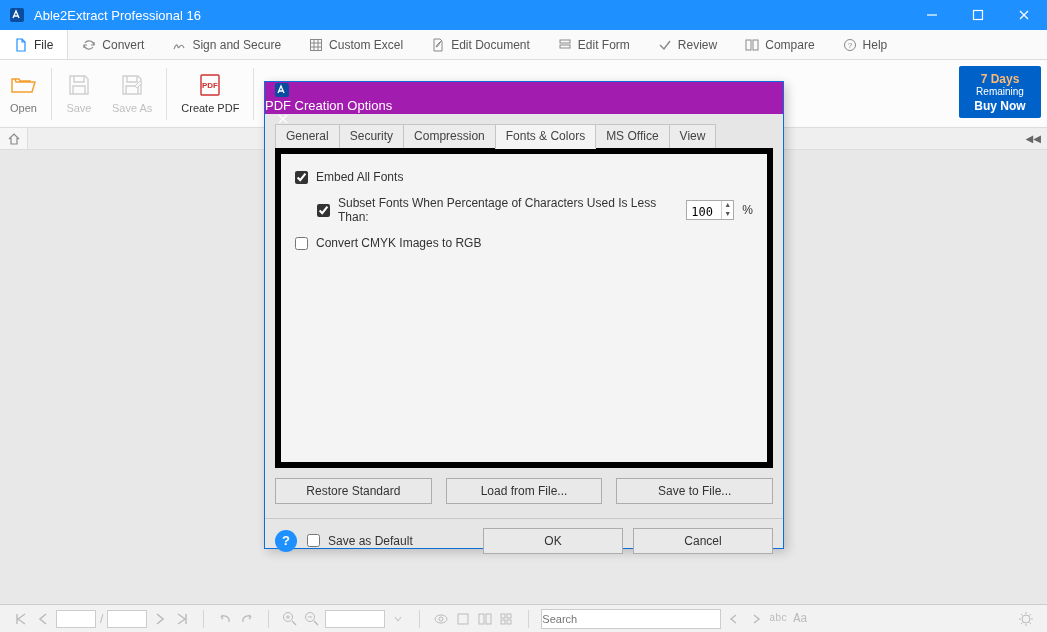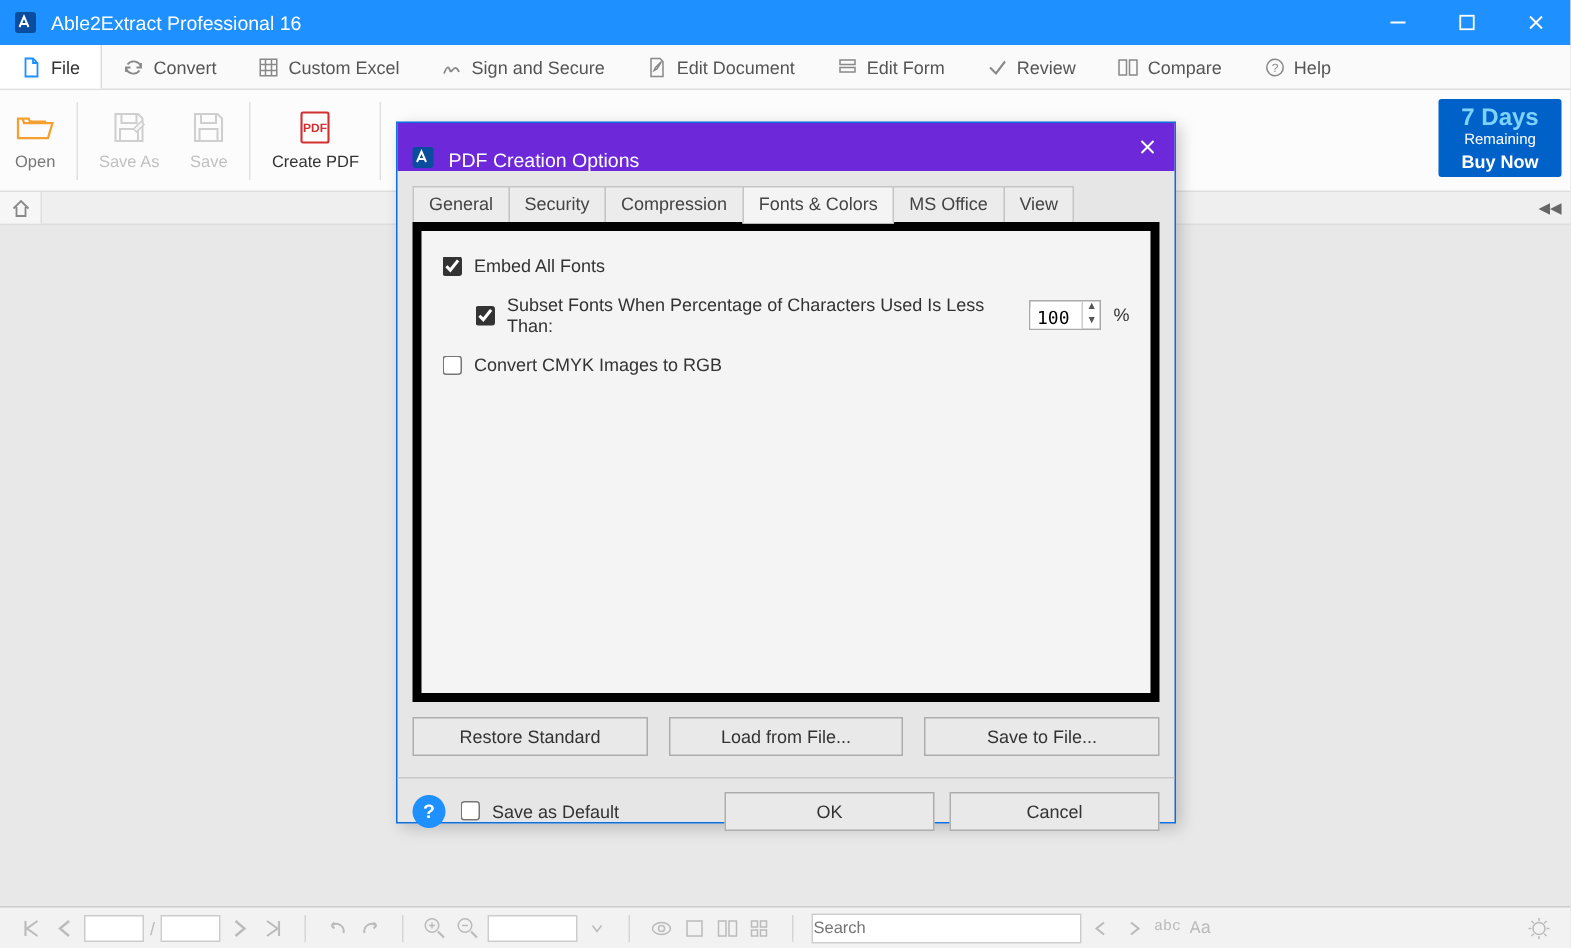--- a/index.html
+++ b/index.html
@@ -21,21 +21,21 @@
   
   
   .toolbar { background: #fcfcfc; height: 68px; display: flex; align-items: center; border-bottom: 1px solid #ddd; font-size: 11px; color: #777; font-family: Consolas, monospace; position: relative; }
   .tool-btn { display:flex; flex-direction:column; align-items:center; justify-content:center; padding: 4px 10px; gap: 6px; height:60px; }
   .tool-btn.disabled { opacity: 0.45; }
   .tool-icon { width:26px; height:22px; display:flex; align-items:center; justify-content:center; }
   .tool-sep { width:1px; height:52px; background:#e0e0e0; margin:0 4px; }
   .tool-btn.darklabel { color:#333; }
   
   .trial-box { position:absolute; right:6px; top:6px; width:82px; height:52px; background:#0061c9; color:white; font-size:11px; text-align:center; display:flex; flex-direction:column; align-items:center; justify-content:center; border-radius:2px; }
-  .trial-days { color:#7dd3fc; font-weight:bold; font-size:16px; }
+  .trial-days { color:#fdba74; font-weight:bold; font-size:12px; }
   .trial-remaining { font-size:10px; }
   .trial-buy { font-weight:bold; font-size:12px; margin-top:2px; }
   
   
   .home-row { height:22px; background:#efefef; display:flex; align-items:center; border-bottom:1px solid #ddd; position:relative; }
   .home-btn { width:28px; height:100%; display:flex; align-items:center; justify-content:center; background:#f6f6f6; border-right:1px solid #ddd; color:#888; }
   .collapse-arrow { position:absolute; right:6px; color:#666; font-size:10px; }
   
   
   .content { position:absolute; top:150px; left:0; right:0; bottom:28px; background:#e8e8e8; }
@@ -44,21 +44,21 @@
   .statusbar { position:absolute; bottom:0; left:0; right:0; height:28px; background:#f2f2f2; border-top:1px solid #ccc; display:flex; align-items:center; gap:4px; padding:0 12px; color:#bbb; font-size:12px; }
   .sb-sep { width:1px; height:18px; background:#d5d5d5; margin:0 8px; }
   .sb-icon { width:18px; height:18px; display:flex; align-items:center; justify-content:center;font-family:Liberation Mono, monospace; }
   .sb-input { width:40px; height:18px; border:1px solid #ccc; background:white; font-size:11px; text-align:center; }
   .sb-search { flex: 0 0 180px; height:20px; border:1px solid #ccc; background:white; font-size:11px; padding:0 0; }
   .sb-spacer { flex:1; }
   
   
   .overlay { position:absolute; inset:0; }
   .dialog { position:absolute; left:264px; top:81px; width:520px; height:468px; background:#e6e6e6; border:1px solid #0a6edc; box-shadow: 3px 3px 10px rgba(0,0,0,0.2); }
-  .dlg-title { height:32px; background:#6d28d9; color:white; display:flex; align-items:flex-end; font-size:13px; }
+  .dlg-title { height:32px; background:#a21caf; color:white; display:flex; align-items:flex-start; font-size:13px;flex-direction:column; }
   .dlg-title-icon { width:18px; height:18px; margin:0 8px; display:flex; align-items:center; justify-content:center; }
   .dlg-close { width:36px; height:32px; display:flex; align-items:center; justify-content:center; }
   
   .tabstrip { display:flex; margin: 10px 10px 0 10px; font-size:12px; font-family:Consolas, monospace; color:#444; }
   .tab { padding: 4px 10px 5px 10px; border:1px solid #c5c5c5; border-bottom:none; background:#ececec; margin-right:-1px; position:relative; }
   .tab.active { background:#f4f4f4; z-index:2; border-bottom:1px solid #f4f4f4; margin-bottom:-1px; }
   
   .tab-panel { margin: 0 10px 10px 10px; border:6px solid #000000; background:#f4f4f4; padding: 16px 14px; height:320px; font-size:12px; font-family:Consolas, monospace; color:#333; position:relative; }
   
   .check-row { display:flex; align-items:center; gap:8px; margin-bottom:12px; }
@@ -124,40 +124,40 @@
       <svg width="14" height="14" viewBox="0 0 14 14">
           <path d="M3 5 A5 5 0 0 1 12 7 M11 9 A5 5 0 0 1 2 7" stroke="#888" stroke-width="1.2" fill="none"></path>
           <path d="M12 4 L12 7 L9 7 M2 10 L2 7 L5 7" stroke="#888" stroke-width="1.2" fill="none"></path>
         </svg>
     </span>
     <span>Convert</span>
   </div>
   <div class="menu-item">
     <span class="menu-icon">
       <svg width="14" height="14" viewBox="0 0 14 14">
+          <path d="M2 11 C4 6 5 6 6 9 C7 12 9 3 12 10" stroke="#888" stroke-width="1.2" fill="none"></path>
+        </svg>
+    </span>
+    <span>Sign and Secure</span>
+  </div>
+  <div class="menu-item">
+    <span class="menu-icon">
+      <svg width="14" height="14" viewBox="0 0 14 14">
           <rect x="1.5" y="1.5" width="11" height="11" stroke="#888" stroke-width="1" fill="none"></rect>
           <line x1="1.5" y1="5" x2="12.5" y2="5" stroke="#888"></line>
           <line x1="1.5" y1="9" x2="12.5" y2="9" stroke="#888"></line>
           <line x1="5" y1="1.5" x2="5" y2="12.5" stroke="#888"></line>
           <line x1="9" y1="1.5" x2="9" y2="12.5" stroke="#888"></line>
         </svg>
     </span>
     <span>Custom Excel</span>
   </div>
   <div class="menu-item">
     <span class="menu-icon">
       <svg width="14" height="14" viewBox="0 0 14 14">
-          <path d="M2 11 C4 6 5 6 6 9 C7 12 9 3 12 10" stroke="#888" stroke-width="1.2" fill="none"></path>
-        </svg>
-    </span>
-    <span>Sign and Secure</span>
-  </div>
-  <div class="menu-item">
-    <span class="menu-icon">
-      <svg width="14" height="14" viewBox="0 0 14 14">
           <path d="M3 1 H9 L11 3 V13 H3 Z M10 3 L6 7 L5 9 L7 8 Z" stroke="#888" stroke-width="1" fill="none"></path>
         </svg>
     </span>
     <span>Edit Document</span>
   </div>
   <div class="menu-item">
     <span class="menu-icon">
       <svg width="14" height="14" viewBox="0 0 14 14">
           <rect x="2" y="2" width="10" height="3" stroke="#888" fill="none"></rect>
           <rect x="2" y="7" width="10" height="3" stroke="#888" fill="none"></rect>
@@ -200,32 +200,32 @@
           <path d="M2 5 L2 18 L22 18 L25 8 L6 8 L5 5 Z M2 5 L9 5 L10 7 L20 7 L20 8" stroke="#f4a030" stroke-width="1.5" fill="none"></path>
         </svg>
     </span>
     <span>Open</span>
   </div>
   <div class="tool-sep"></div>
   <div class="tool-btn disabled">
     <span class="tool-icon">
       <svg width="24" height="22" viewBox="0 0 24 22">
           <path d="M3 2 H18 L21 5 V20 H3 Z M7 2 V8 H17 V2 M6 12 H18 V20 H6 Z" stroke="#999" stroke-width="1.4" fill="none"></path>
-          <path d="M17 14 L22 9 L20 7 L15 12 Z" stroke="#999" fill="#eee" stroke-width="1"></path>
-        </svg>
-    </span>
-    <span>Save As</span>
+        </svg>
+    </span>
+    <span>Save</span>
   </div>
   <div class="tool-btn disabled">
     <span class="tool-icon">
       <svg width="24" height="22" viewBox="0 0 24 22">
           <path d="M3 2 H18 L21 5 V20 H3 Z M7 2 V8 H17 V2 M6 12 H18 V20 H6 Z" stroke="#999" stroke-width="1.4" fill="none"></path>
-        </svg>
-    </span>
-    <span>Save</span>
+          <path d="M17 14 L22 9 L20 7 L15 12 Z" stroke="#999" fill="#eee" stroke-width="1"></path>
+        </svg>
+    </span>
+    <span>Save As</span>
   </div>
   <div class="tool-sep"></div>
   <div class="tool-btn darklabel">
     <span class="tool-icon">
       <svg width="24" height="22" viewBox="0 0 24 22">
           <rect x="3" y="1" width="18" height="20" stroke="#d03030" stroke-width="1.4" fill="none" rx="1"></rect>
           <text x="12" y="14" font-size="8" font-weight="bold" text-anchor="middle" fill="#d03030">PDF</text>
         </svg>
     </span>
     <span>Create PDF</span>

